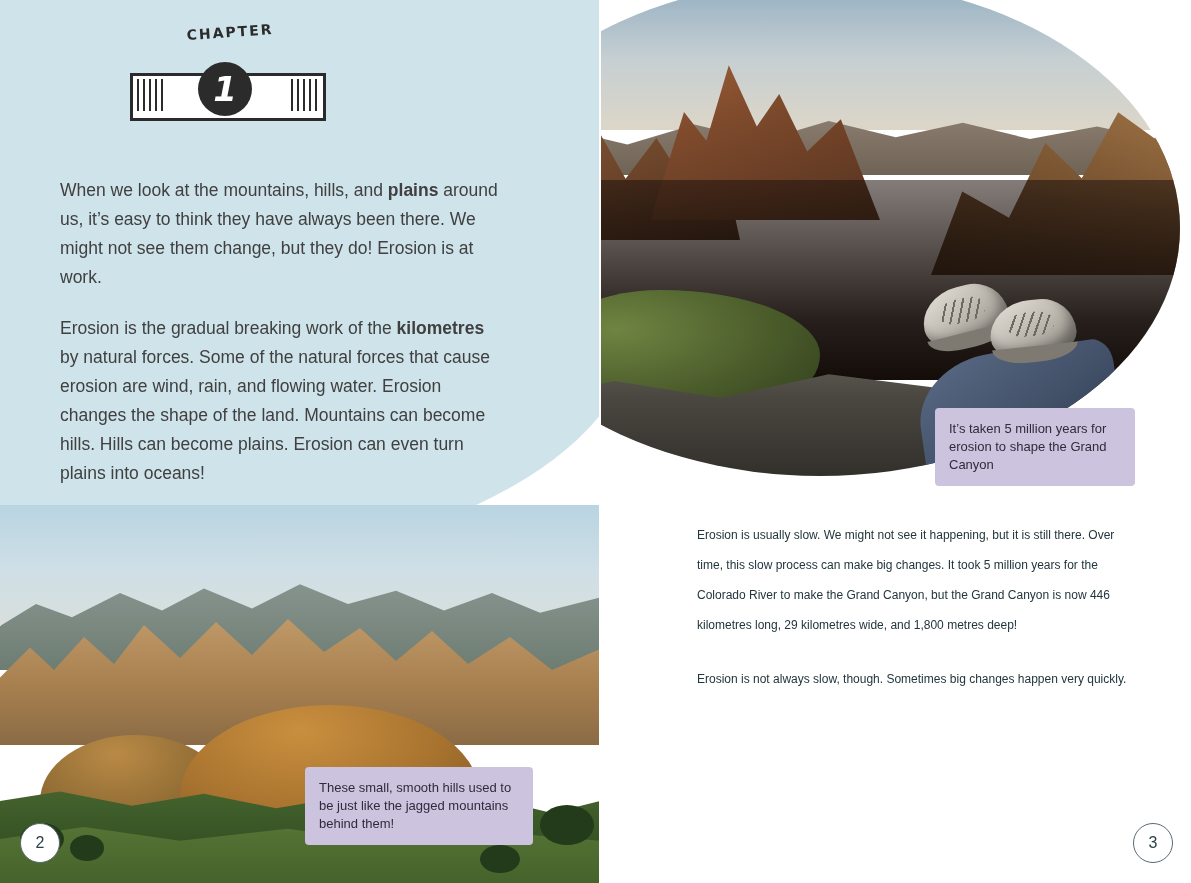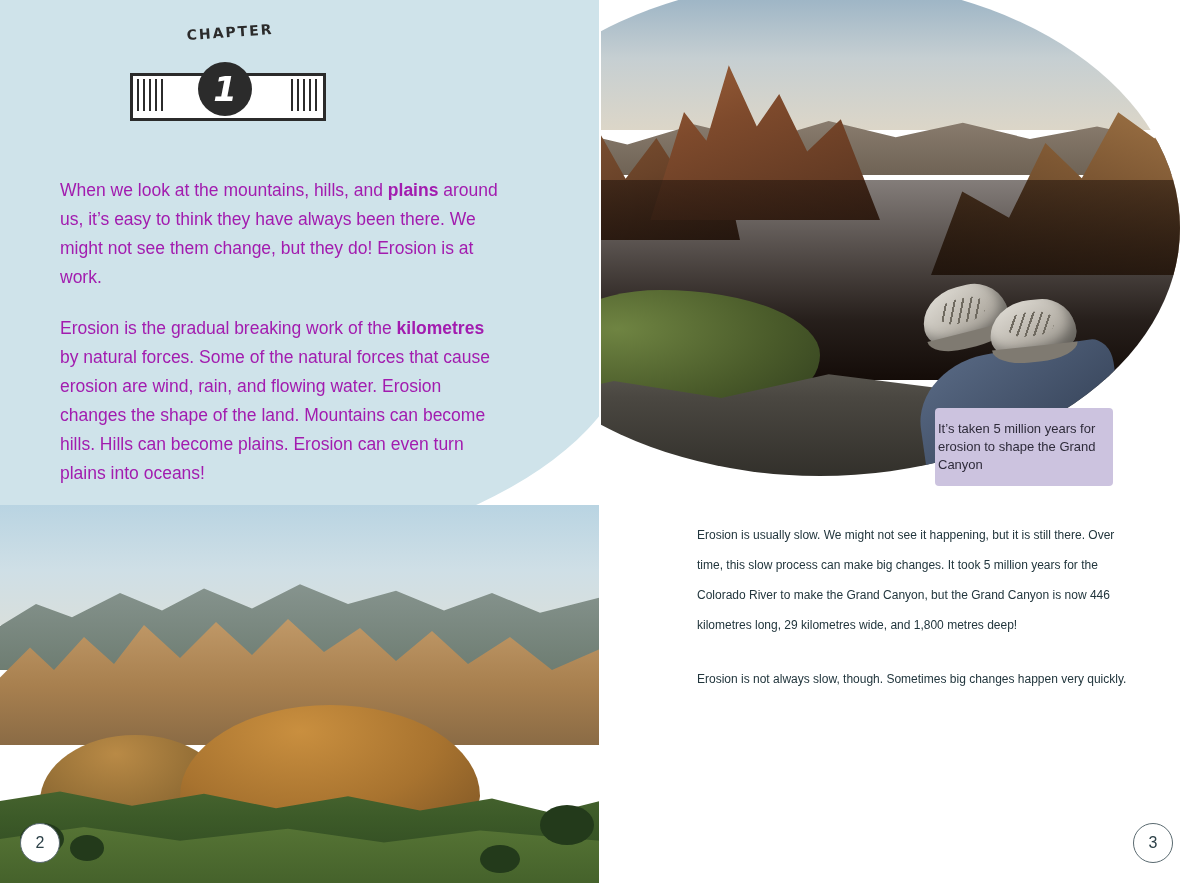--- a/index.html
+++ b/index.html
@@ -123,21 +123,21 @@
   }
   .chapter-title .big {
     font-size: 39px;
   }
 
   .left-body {
     position: absolute;
     left: 60px;
     top: 176px;
     width: 440px;
-    color: #a21caf;
+    color: #404040;
     font-size: 17.5px;
     line-height: 29px;
   }
   .left-body p { margin: 0 0 22px 0; }
   .left-body b { font-weight: bold; }
 
   
   .badlands {
     position: absolute;
     left: 0;
@@ -283,21 +283,21 @@
     border-radius: 0 0 46% 40% / 0 0 100% 100%;
   }
 
   
   .callout {
     position: absolute;
     background: #ccc3df;
     color: #2e2b3a;
     font-size: 13px;
     line-height: 18px;
-    padding: 12px 3px;
+    padding: 12px 14px;
     border-radius: 4px;
   }
   .callout.canyon-caption {
     left: 335px;
     top: 408px;
     width: 172px;
   }
   .callout.hills-caption {
     left: 305px;
     top: 767px;
@@ -370,20 +370,21 @@
 
     <div class="left-body">
       <p>
         <span>When we look at the mountains, hills, and </span><b>plains</b><span> around us, it’s easy to think they have always been there. We might not see them change, but they do! Erosion is at work.</span>
       </p>
       <p>
         <span>Erosion is the gradual breaking work of the </span><b>kilometres</b><span> by natural forces. Some of the natural forces that cause erosion are wind, rain, and flowing water. Erosion changes the shape of the land. Mountains can become hills. Hills can become plains. Erosion can even turn plains into oceans!</span>
       </p>
     </div>
 
+    <div class="callout hills-caption">These small, smooth hills used to be just like the jagged mountains behind them!</div>
   </div>
 
   <div class="right-page">
 
     <div class="canyon">
       <div class="cy-sky"></div>
       <div class="cy-far"></div>
       <div class="cy-peak2"></div>
       <div class="cy-peak"></div>
       <div class="cy-right-wall"></div>

